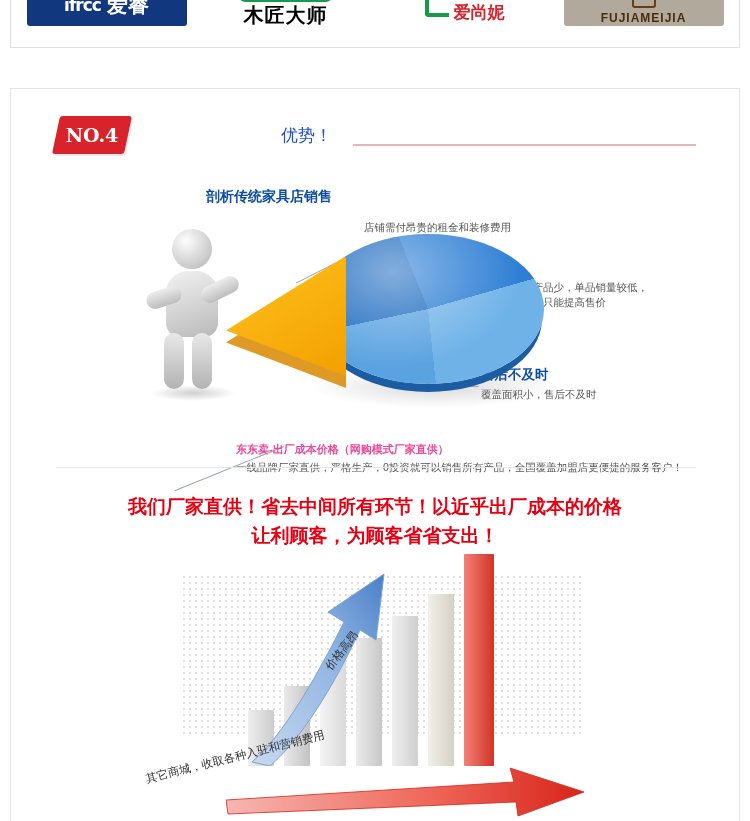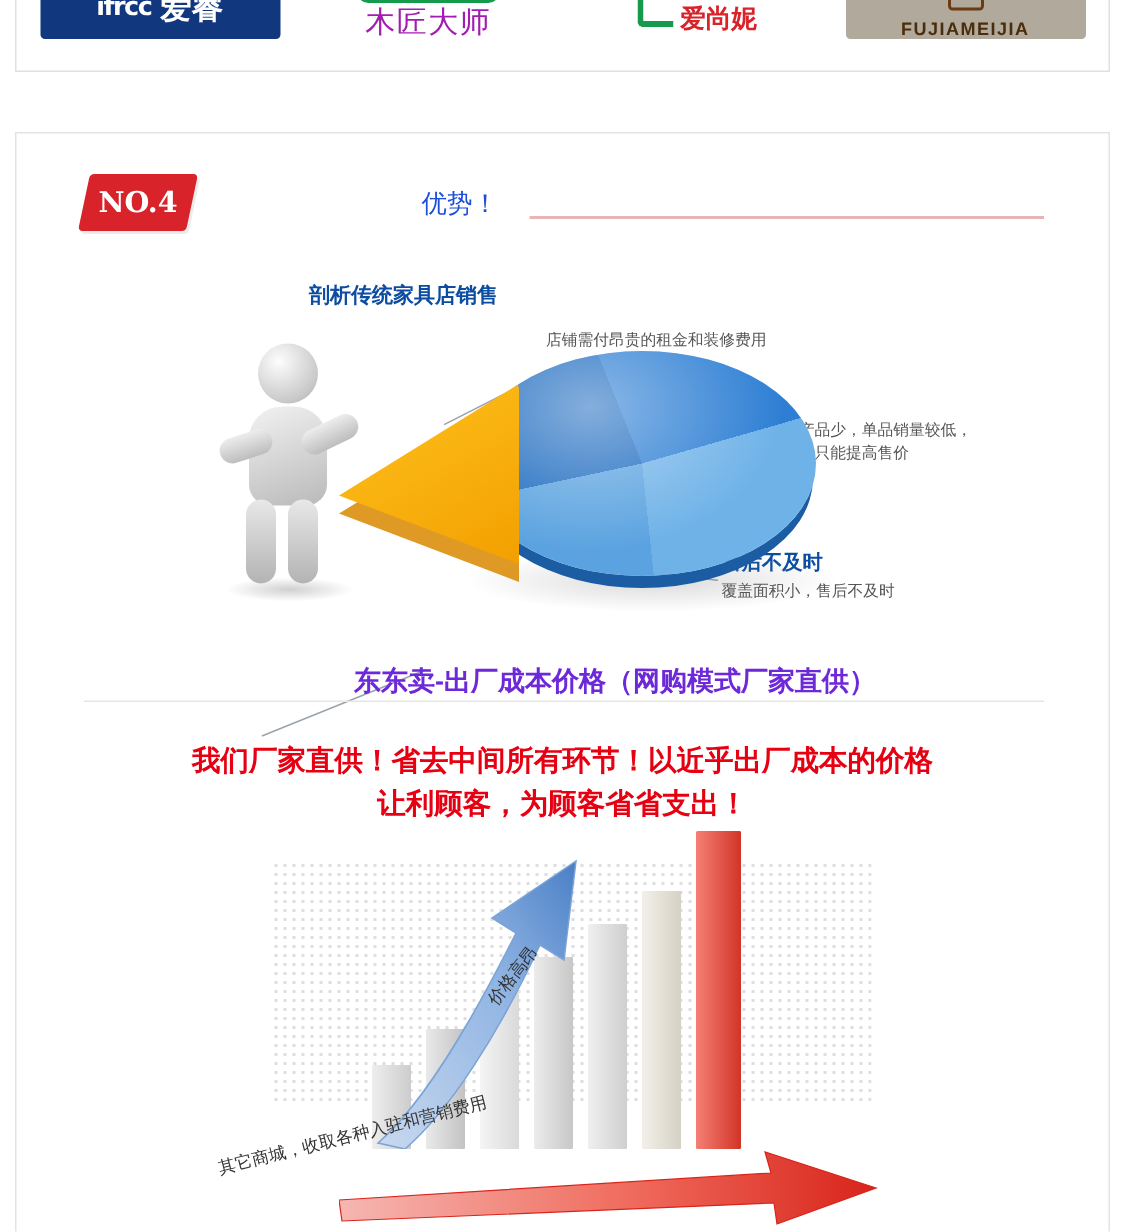--- a/index.html
+++ b/index.html
@@ -64,23 +64,23 @@
   .b2-badge {
     background: #169b4c;
     color: #ffffff;
     font-size: 11px;
     padding: 2px 16px;
     border-radius: 9px;
     display: inline-block;
     letter-spacing: 2px;
   }
   .b2-cn {
-    color: #a21caf;
+    color: #000000;
     font-size: 20px;
-    font-weight: normal;
+    font-weight: bold;
     margin-top: 3px;
     letter-spacing: 1px;
   }
 
   .b3-inner { display: flex; align-items: center; gap: 5px; }
   .b3-mark {
     width: 24px; height: 26px;
     border: 4px solid #169b4c;
     border-right: none;
     border-radius: 4px 0 0 4px;
@@ -331,22 +331,22 @@
   .ld-3 { left: 353px; top: 205px; width: 70px; transform: rotate(6deg); transform-origin: left center; }
   .ld-4 { left: 110px; top: 272px; width: 118px; transform: rotate(-22deg); transform-origin: right center; }
 
   .co-bottom {
     position: absolute;
     left: 180px;
     top: 268px;
     text-align: left;
   }
   .co-bottom .t {
-    color: #6d28d9;
-    font-size: 18px;
+    color: #ec4899;
+    font-size: 11px;
     font-weight: bold;
   }
   .co-bottom .b {
     color: #555555;
     font-size: 10.5px;
     margin-top: 4px;
   }
 
   .divider {
     position: absolute;
@@ -529,20 +529,21 @@
 工厂生产成本高，只能提高售价</div>
     </div>
 
     <div class="callout co-3">
       <div class="co-title">售后不及时</div>
       <div class="co-body">覆盖面积小，售后不及时</div>
     </div>
 
     <div class="co-bottom">
       <div class="t">东东卖-出厂成本价格（网购模式厂家直供）</div>
+      <div class="b">一线品牌厂家直供，严格生产，0投资就可以销售所有产品，全国覆盖加盟店更便捷的服务客户！</div>
     </div>
   </div>
 
   <div class="divider"></div>
 
   <div class="claim claim-1">我们厂家直供！省去中间所有环节！以近乎出厂成本的价格</div>
   <div class="claim claim-2">让利顾客，为顾客省省支出！</div>
 
   <div class="growth">
     <div class="dotmap"></div>

